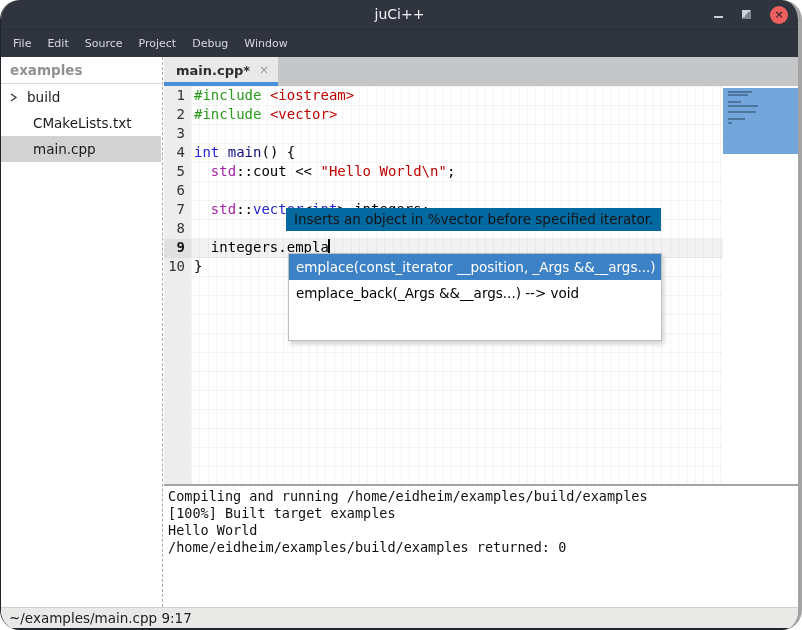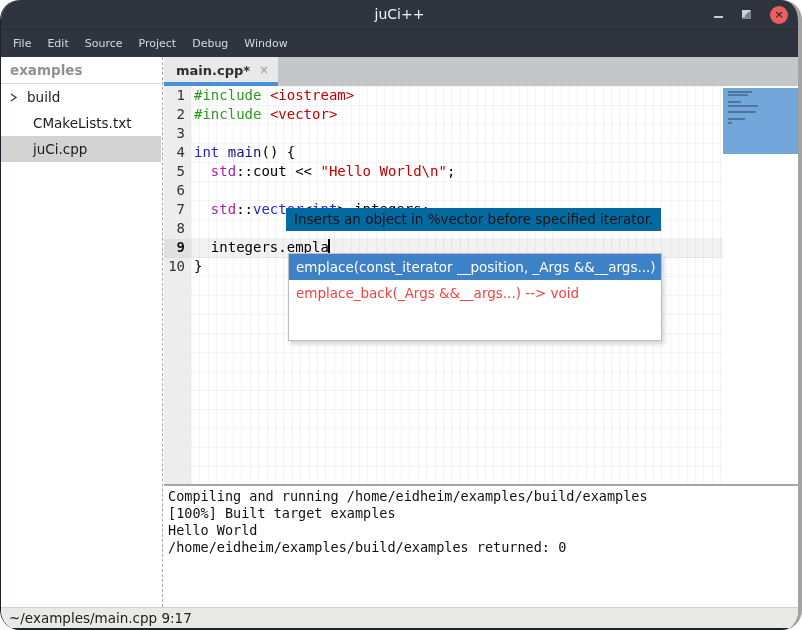--- a/index.html
+++ b/index.html
@@ -68,21 +68,21 @@
   
   .minimap { position:absolute; left:559px; top:0; width:79px; height:100%; background:#fff; }
   .mm-overlay { position:absolute; left:0; top:2px; width:79px; height:66px; background:#73a6da; }
   .mm-bar { position:absolute; left:5px; height:2px; background:rgba(28,50,76,0.42); }
 
   
   .tooltip { position:absolute; left:285px; top:208px; height:23px; line-height:22px;
              background:#0369a1; color:#141414; font-size:13.5px; padding:0 8px; white-space:nowrap; }
   .popup { position:absolute; left:287px; top:253px; width:374px; height:88px; background:#fff;
            border:1px solid #bfbfbf; box-shadow:2px 3px 5px rgba(0,0,0,0.18); }
-  .comp-row { height:26px; line-height:26px; font-size:13.5px; color:#ef4444; padding-left:7px;
+  .comp-row { height:26px; line-height:26px; font-size:13.5px; color:#000000; padding-left:7px;
               white-space:nowrap; overflow:hidden; }
   .comp-row.selected { background:#3d82c6; color:#ffffff; }
 
   
   .hsep { position:absolute; left:163px; top:484px; width:638px; height:2px; background:#a3a6a9; }
   .terminal { position:absolute; left:163px; top:486px; width:638px; height:121px; background:#fff;
               padding:2px 0 0 4px; }
   .term-line { height:17px; line-height:17px; font-family:"DejaVu Sans Mono","Liberation Mono",monospace;
                font-size:13.5px; color:#111; white-space:pre; }
 
@@ -122,21 +122,21 @@
             <svg width="9" height="9" viewBox="0 0 9 9">
               <path d="M2 1 L7 4.5 L2 8" fill="none" stroke="#3a3a3a" stroke-width="1.3"></path>
             </svg>
           </span>
           <span class="side-label">build</span>
         </div>
         <div class="side-row noicon">
           <span class="side-label">CMakeLists.txt</span>
         </div>
         <div class="side-row selected noicon">
-          <span class="side-label">juCi.cpp</span>
+          <span class="side-label">main.cpp</span>
         </div>
       </div>
   </div>
   <div class="vsep"></div>
 
   <div class="tabbar">
     <div class="tab">
       <span class="tab-label">main.cpp*</span>
       <span class="tab-close">×</span>
       <div class="tab-underline"></div>

